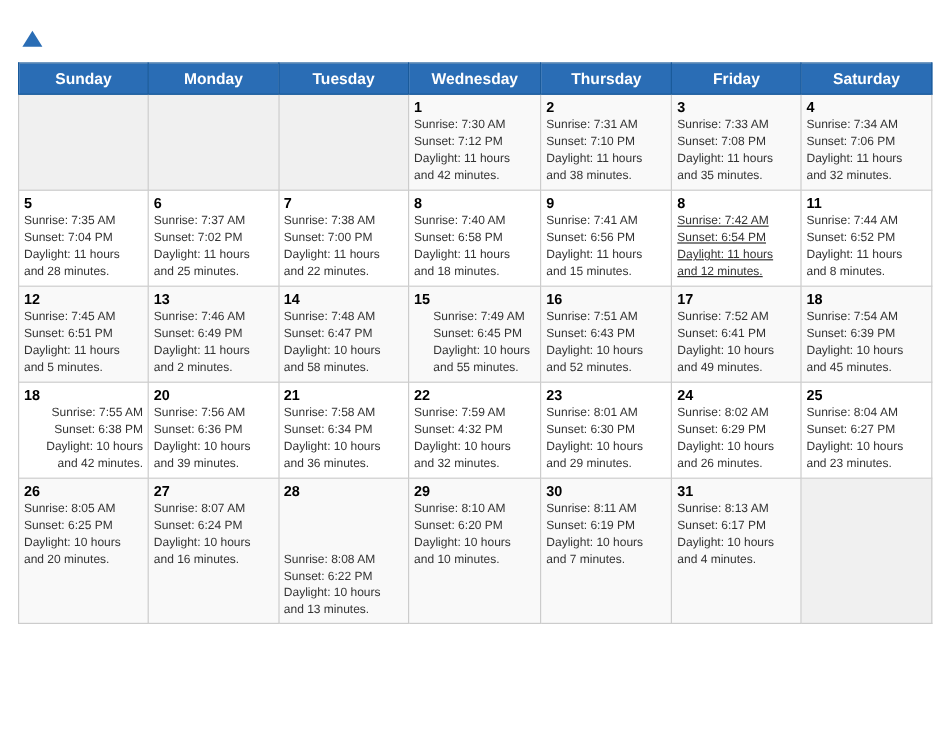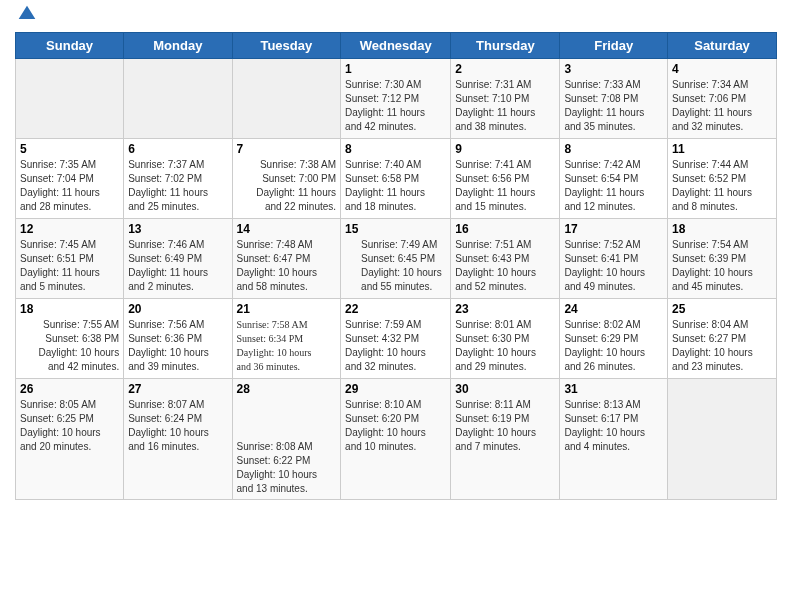--- a/index.html
+++ b/index.html
@@ -5,21 +5,21 @@
     * { box-sizing: border-box; margin: 0; padding: 0; }
     body {
       font-family: Arial, sans-serif;
       background: #fff;
       width: 792px;
       height: 612px;
       overflow: hidden;
     }
     .container {
       width: 792px;
-      padding: 4px 15px 5px 15px;
+      padding: 24px 15px 5px 15px;
     }
     .header {
       display: flex;
       justify-content: space-between;
       align-items: flex-start;
       margin-bottom: 8px;
     }
     .logo {
       display: flex;
       flex-direction: column;
@@ -175,42 +175,42 @@
           </td>
           <td>
             <span class="day-num">6</span>
             <div class="day-info" style="white-space: pre-line;">Sunrise: 7:37 AM
 Sunset: 7:02 PM
 Daylight: 11 hours
 and 25 minutes.</div>
           </td>
           <td>
             <span class="day-num">7</span>
-            <div class="day-info" style="white-space: pre-line; text-align: right;">Sunrise: 7:38 AM
+            <div class="day-info" style="white-space: pre-line;">Sunrise: 7:38 AM
 Sunset: 7:00 PM
 Daylight: 11 hours
 and 22 minutes.</div>
           </td>
           <td>
             <span class="day-num">8</span>
             <div class="day-info" style="white-space: pre-line;">Sunrise: 7:40 AM
 Sunset: 6:58 PM
 Daylight: 11 hours
 and 18 minutes.</div>
           </td>
           <td>
             <span class="day-num">9</span>
             <div class="day-info" style="white-space: pre-line;">Sunrise: 7:41 AM
 Sunset: 6:56 PM
 Daylight: 11 hours
 and 15 minutes.</div>
           </td>
           <td>
             <span class="day-num">8</span>
-            <div class="day-info" style="white-space: pre-line;">Sunrise: 7:42 AM
+            <div class="day-info" style="white-space: pre-line; text-decoration: underline;">Sunrise: 7:42 AM
 Sunset: 6:54 PM
 Daylight: 11 hours
 and 12 minutes.</div>
           </td>
           <td>
             <span class="day-num">11</span>
             <div class="day-info" style="white-space: pre-line;">Sunrise: 7:44 AM
 Sunset: 6:52 PM
 Daylight: 11 hours
 and 8 minutes.</div>
@@ -277,21 +277,21 @@
           </td>
           <td>
             <span class="day-num">20</span>
             <div class="day-info" style="white-space: pre-line;">Sunrise: 7:56 AM
 Sunset: 6:36 PM
 Daylight: 10 hours
 and 39 minutes.</div>
           </td>
           <td>
             <span class="day-num">21</span>
-            <div class="day-info" style="white-space: pre-line; font-family: Liberation Serif, serif;">Sunrise: 7:58 AM
+            <div class="day-info" style="white-space: pre-line;">Sunrise: 7:58 AM
 Sunset: 6:34 PM
 Daylight: 10 hours
 and 36 minutes.</div>
           </td>
           <td>
             <span class="day-num">22</span>
             <div class="day-info" style="white-space: pre-line;">Sunrise: 7:59 AM
 Sunset: 4:32 PM
 Daylight: 10 hours
 and 32 minutes.</div>

